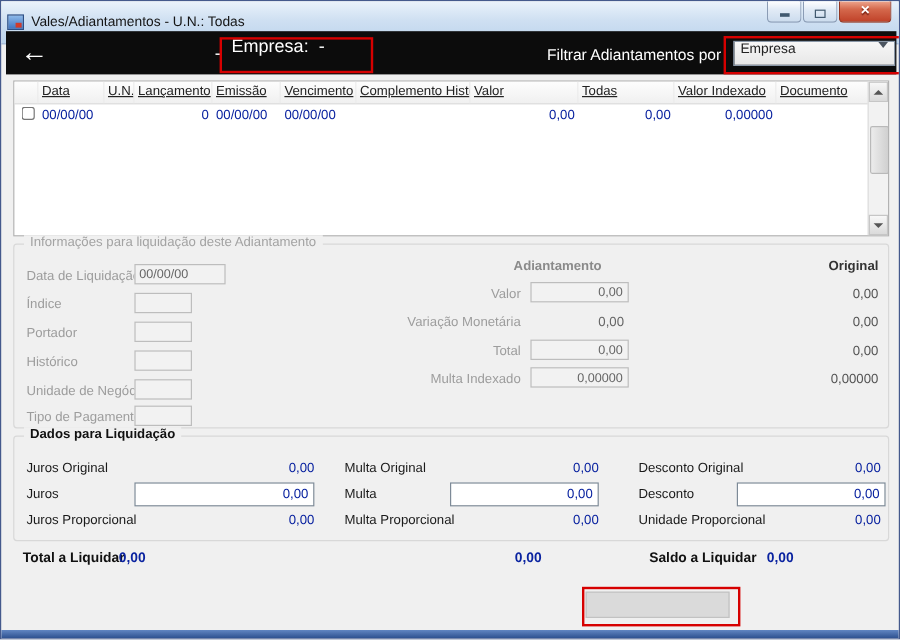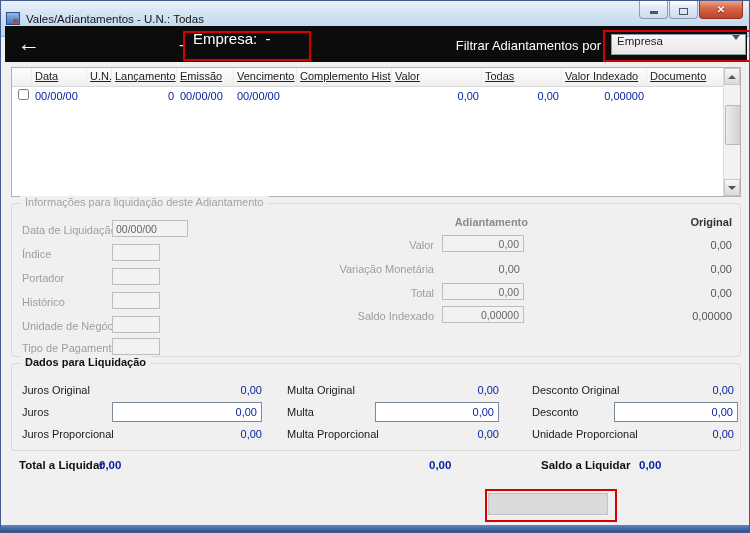--- a/index.html
+++ b/index.html
@@ -60,21 +60,21 @@
   .g1{top:202px;height:154px;}
   .g2{top:362px;height:88px;}
   .g-title{position:absolute;top:-8px;left:8px;background:#f0f0f0;padding:0 5px;font-size:11px;white-space:nowrap;}
   .g1 .g-title{color:#a3a3a3;}
   .g2 .g-title{color:#111;font-weight:bold;}
   .glabel{position:absolute;left:10px;color:#9d9d9d;font-size:11px;white-space:nowrap;}
   .gbox{position:absolute;left:100px;height:17px;background:#f2f2f2;border:1px solid #bdbdbd;box-sizing:border-box;
     font-size:10.5px;color:#666;padding:2px 3px 0 3px;white-space:nowrap;}
   .w-date{width:76px}.w-sm{width:48px}
   .col-head{position:absolute;top:12px;font-weight:bold;font-size:11px;}
-  .ch-adiant{left:416px;width:100px;text-align:right;color:#8a8a8a;}
+  .ch-adiant{left:416px;width:100px;text-align:left;color:#8a8a8a;}
   .ch-orig{right:8px;width:100px;text-align:right;color:#333;}
   .rlabel{position:absolute;left:260px;width:162px;text-align:right;color:#9d9d9d;font-size:11px;}
   .rbox{position:absolute;left:430px;width:82px;height:17px;background:#f2f2f2;border:1px solid #bdbdbd;box-sizing:border-box;
     text-align:right;color:#666;font-size:10.5px;padding:2px 4px 0 0;}
   .rplain{position:absolute;left:430px;width:78px;text-align:right;color:#666;font-size:11px;}
   .rorig{position:absolute;right:8px;width:100px;text-align:right;color:#555;font-size:11px;}
   
   .d-label{position:absolute;font-size:11px;color:#1a1a1a;white-space:nowrap;}
   .d-val{position:absolute;color:#0a23a0;text-align:right;font-size:11px;}
   .d-input{position:absolute;top:38px;height:20px;border:1px solid #7d8a97;background:#fff;text-align:right;
@@ -203,21 +203,21 @@
     <span class="rorig" style="top:35px">0,00</span>
 
     <span class="rlabel" style="top:59px">Variação Monetária</span>
     <span class="rplain" style="top:59px">0,00</span>
     <span class="rorig" style="top:59px">0,00</span>
 
     <span class="rlabel" style="top:83px">Total</span>
     <span class="rbox" style="top:79px">0,00</span>
     <span class="rorig" style="top:83px">0,00</span>
 
-    <span class="rlabel" style="top:106px">Saldo Indexado</span>
+    <span class="rlabel" style="top:106px">Multa Indexado</span>
     <span class="rbox" style="top:102px">0,00000</span>
     <span class="rorig" style="top:106px">0,00000</span>
   </div>
 
   <div class="group g2">
     <span class="g-title">Dados para Liquidação</span>
 
     <span class="d-label dc1l dr1">Juros Original</span>
     <span class="d-val dv1 dr1">0,00</span>
     <span class="d-label dc1l dr2">Juros</span>

